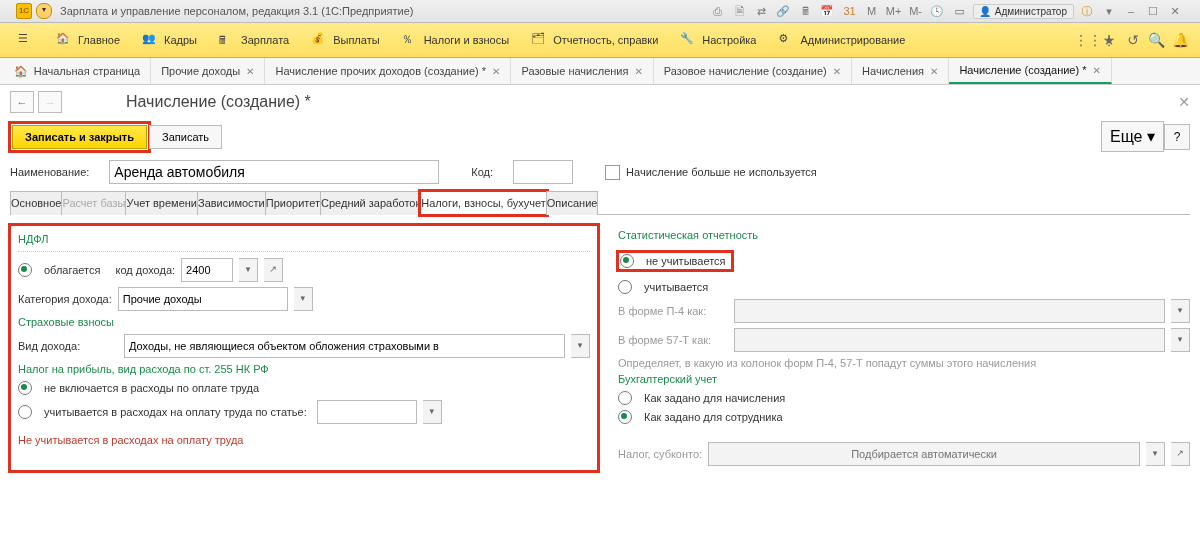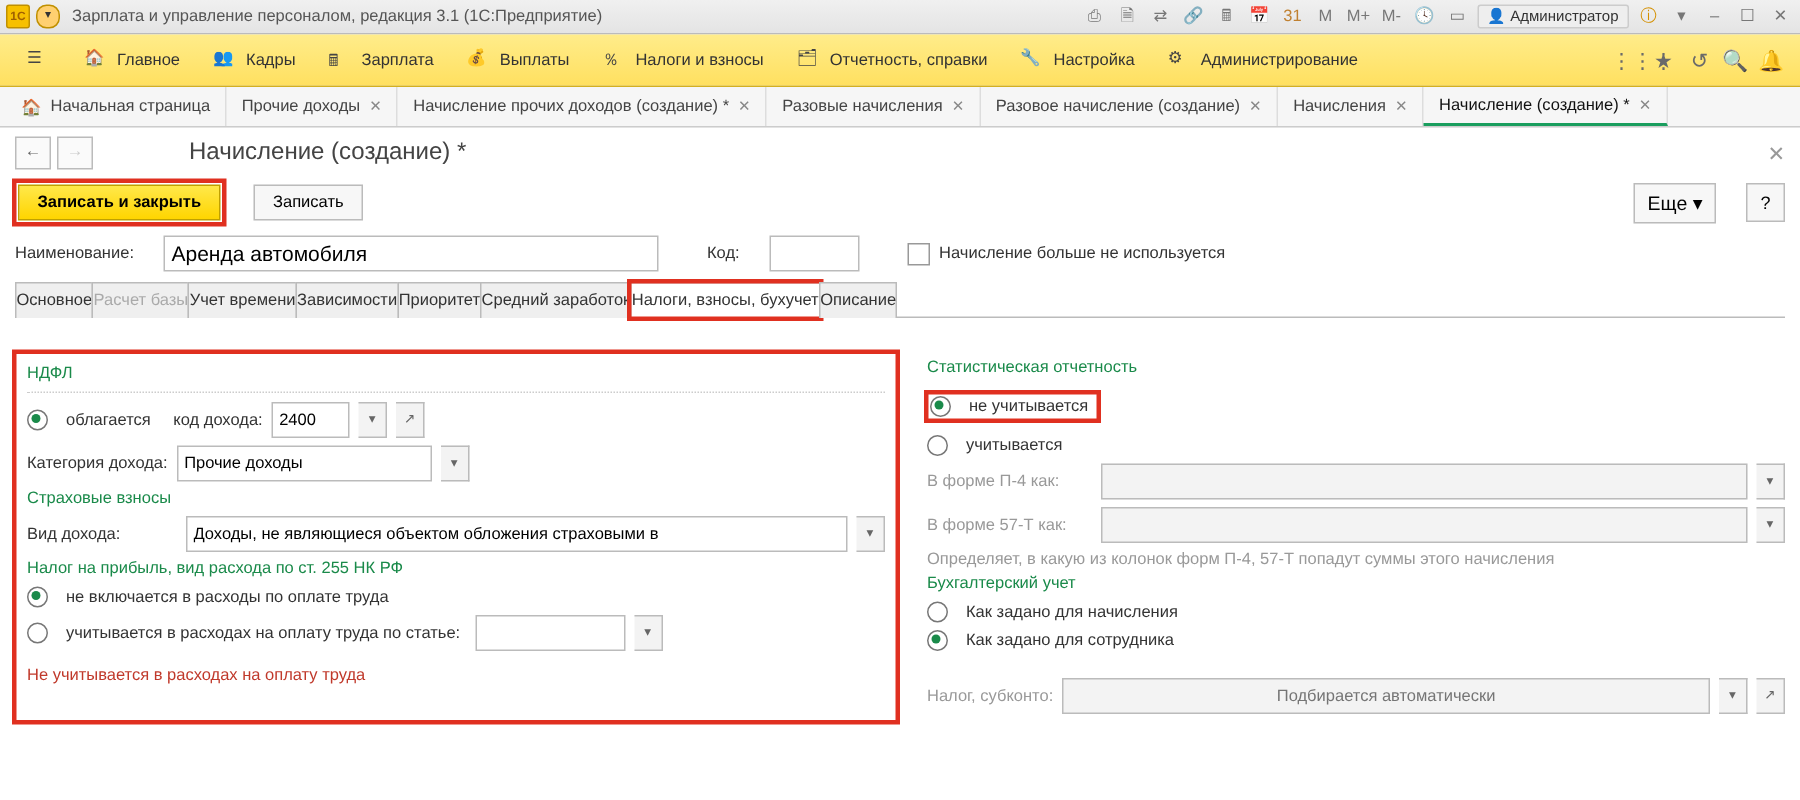--- a/index.html
+++ b/index.html
@@ -1,50 +1,50 @@
 <!DOCTYPE html>
 <html><head>
 <meta charset="utf-8">
 <style>
 html,body{margin:0;padding:0;font-family:Arial,sans-serif;font-size:11px;color:#333;background:#fff}
-.titlebar{height:22px;background:linear-gradient(#f0f0f0,#e4e4e4);border-bottom:1px solid #bbb;display:flex;align-items:center;padding:0 4px;gap:4px}
+.titlebar{height:22px;background:linear-gradient(#f0f0f0,#e4e4e4);border-bottom:1px solid #bbb;display:flex;align-items:center;padding:0 16px;gap:4px}
 .titlebar .icon{width:14px;height:14px;background:#f7c000;border:1px solid #c09000;border-radius:2px;font-size:8px;text-align:center;line-height:14px;font-weight:bold;color:#a06000}
 .titlebar .down{width:14px;height:14px;background:#ffd070;border:1px solid #c09000;border-radius:7px;font-size:8px;text-align:center;line-height:12px}
 .titlebar .title{flex:1;color:#555;font-size:11px;padding-left:4px}
 .titlebar .tbtn{width:18px;height:16px;color:#777;text-align:center;line-height:16px;font-size:11px;cursor:pointer}
 .titlebar .user{background:#eee;border:1px solid #ccc;padding:1px 6px;font-size:10px;border-radius:2px}
 .mainmenu{height:34px;background:linear-gradient(#ffec8a,#ffe060);border-bottom:1px solid #d4b020;display:flex;align-items:center;padding:0 8px;gap:2px}
 .menuitem{display:flex;align-items:center;gap:6px;padding:6px 10px;cursor:pointer;color:#333}
 .menuitem .mi-icon{width:16px;height:16px;display:inline-block;color:#444}
 .mainmenu .spacer{flex:1}
 .mainmenu .right-icon{width:22px;height:22px;color:#6a6a6a;text-align:center;line-height:22px;font-size:14px;cursor:pointer}
 .navtabs{height:26px;background:#f6f6f6;border-bottom:1px solid #ccc;display:flex;align-items:stretch;padding-left:4px}
 .navtab{display:flex;align-items:center;padding:0 10px;border-right:1px solid #ddd;gap:6px;cursor:pointer;color:#444}
 .navtab .x{color:#888;font-size:10px}
 .navtab.active{border-bottom:2px solid #1a9e5e;color:#111}
 .page{padding:6px 10px 10px}
 .navrow{display:flex;align-items:center;gap:4px;margin-bottom:2px}
 .arrowbtn{width:22px;height:20px;border:1px solid #bbb;background:#fafafa;text-align:center;line-height:18px;cursor:pointer;color:#666}
 .pagetitle{font-size:16px;color:#444;margin-left:60px}
 .navrow .closex{margin-left:auto;color:#999;cursor:pointer;font-size:14px}
-.actionrow{display:flex;align-items:center;gap:20px;margin:8px 0}
+.actionrow{display:flex;align-items:center;gap:0;margin:8px 0}
 .btn-yellow{background:linear-gradient(#ffe84a,#ffd500);border:1px solid #c0a000;padding:5px 12px;font-weight:bold;cursor:pointer;font-size:11px}
 .btn{background:#f7f7f7;border:1px solid #bbb;padding:5px 12px;cursor:pointer;font-size:11px}
 .actionrow .spacer{flex:1}
-.btn-more{background:#f7f7f7;border:1px solid #bbb;padding:5px 8px;cursor:pointer;font-size:13px}
+.btn-more{background:#f7f7f7;border:1px solid #bbb;padding:5px 8px;cursor:pointer;font-size:16px}
 .btn-q{background:#f7f7f7;border:1px solid #bbb;width:26px;height:26px;cursor:pointer;font-size:12px;text-align:center}
 .fieldrow{display:flex;align-items:center;gap:20px;margin-bottom:6px}
 .fieldrow label{color:#333}
 .textinput{border:1px solid #bbb;height:20px;padding:1px 4px;font-size:14px}
 .checkbox{width:13px;height:13px;border:1px solid #999;display:inline-block}
 .subtabs{display:flex;border-bottom:1px solid #bbb;margin-top:4px}
 .subtab{padding:5px 0;border:1px solid #bbb;border-bottom:none;background:#efefef;margin-right:-1px;cursor:pointer;color:#333;position:relative;top:1px}
 .subtab.active{background:#fff;border-bottom:1px solid #fff}
 .subtab.disabled{color:#aaa}
-.formarea{display:flex;gap:20px;padding-top:23px}
+.formarea{display:flex;gap:20px;padding-top:10px}
 .col{flex:1;min-width:0}
 .section-title{color:#1a8a4a;margin:4px 0 6px;font-size:11px}
 .radio{width:12px;height:12px;border:1px solid #777;border-radius:50%;display:inline-block;vertical-align:middle;margin-right:6px;position:relative}
 .radio.on::after{content:"";position:absolute;left:2px;top:2px;width:6px;height:6px;border-radius:50%;background:#1a8a4a}
 .optrow{display:flex;align-items:center;gap:6px;margin:5px 0;color:#333}
 .smallinput{border:1px solid #bbb;height:20px;padding:1px 4px;font-size:11px;background:#fff}
 .dropbtn{border:1px solid #bbb;border-left:none;width:18px;height:22px;background:#f3f3f3;text-align:center;line-height:20px;cursor:pointer;color:#666;font-size:9px}
 .hint{color:#999;margin:4px 0}
 .warn{color:#c0392b;margin-top:10px}
 .red-box{outline:3px solid #e03020;outline-offset:-1px}

